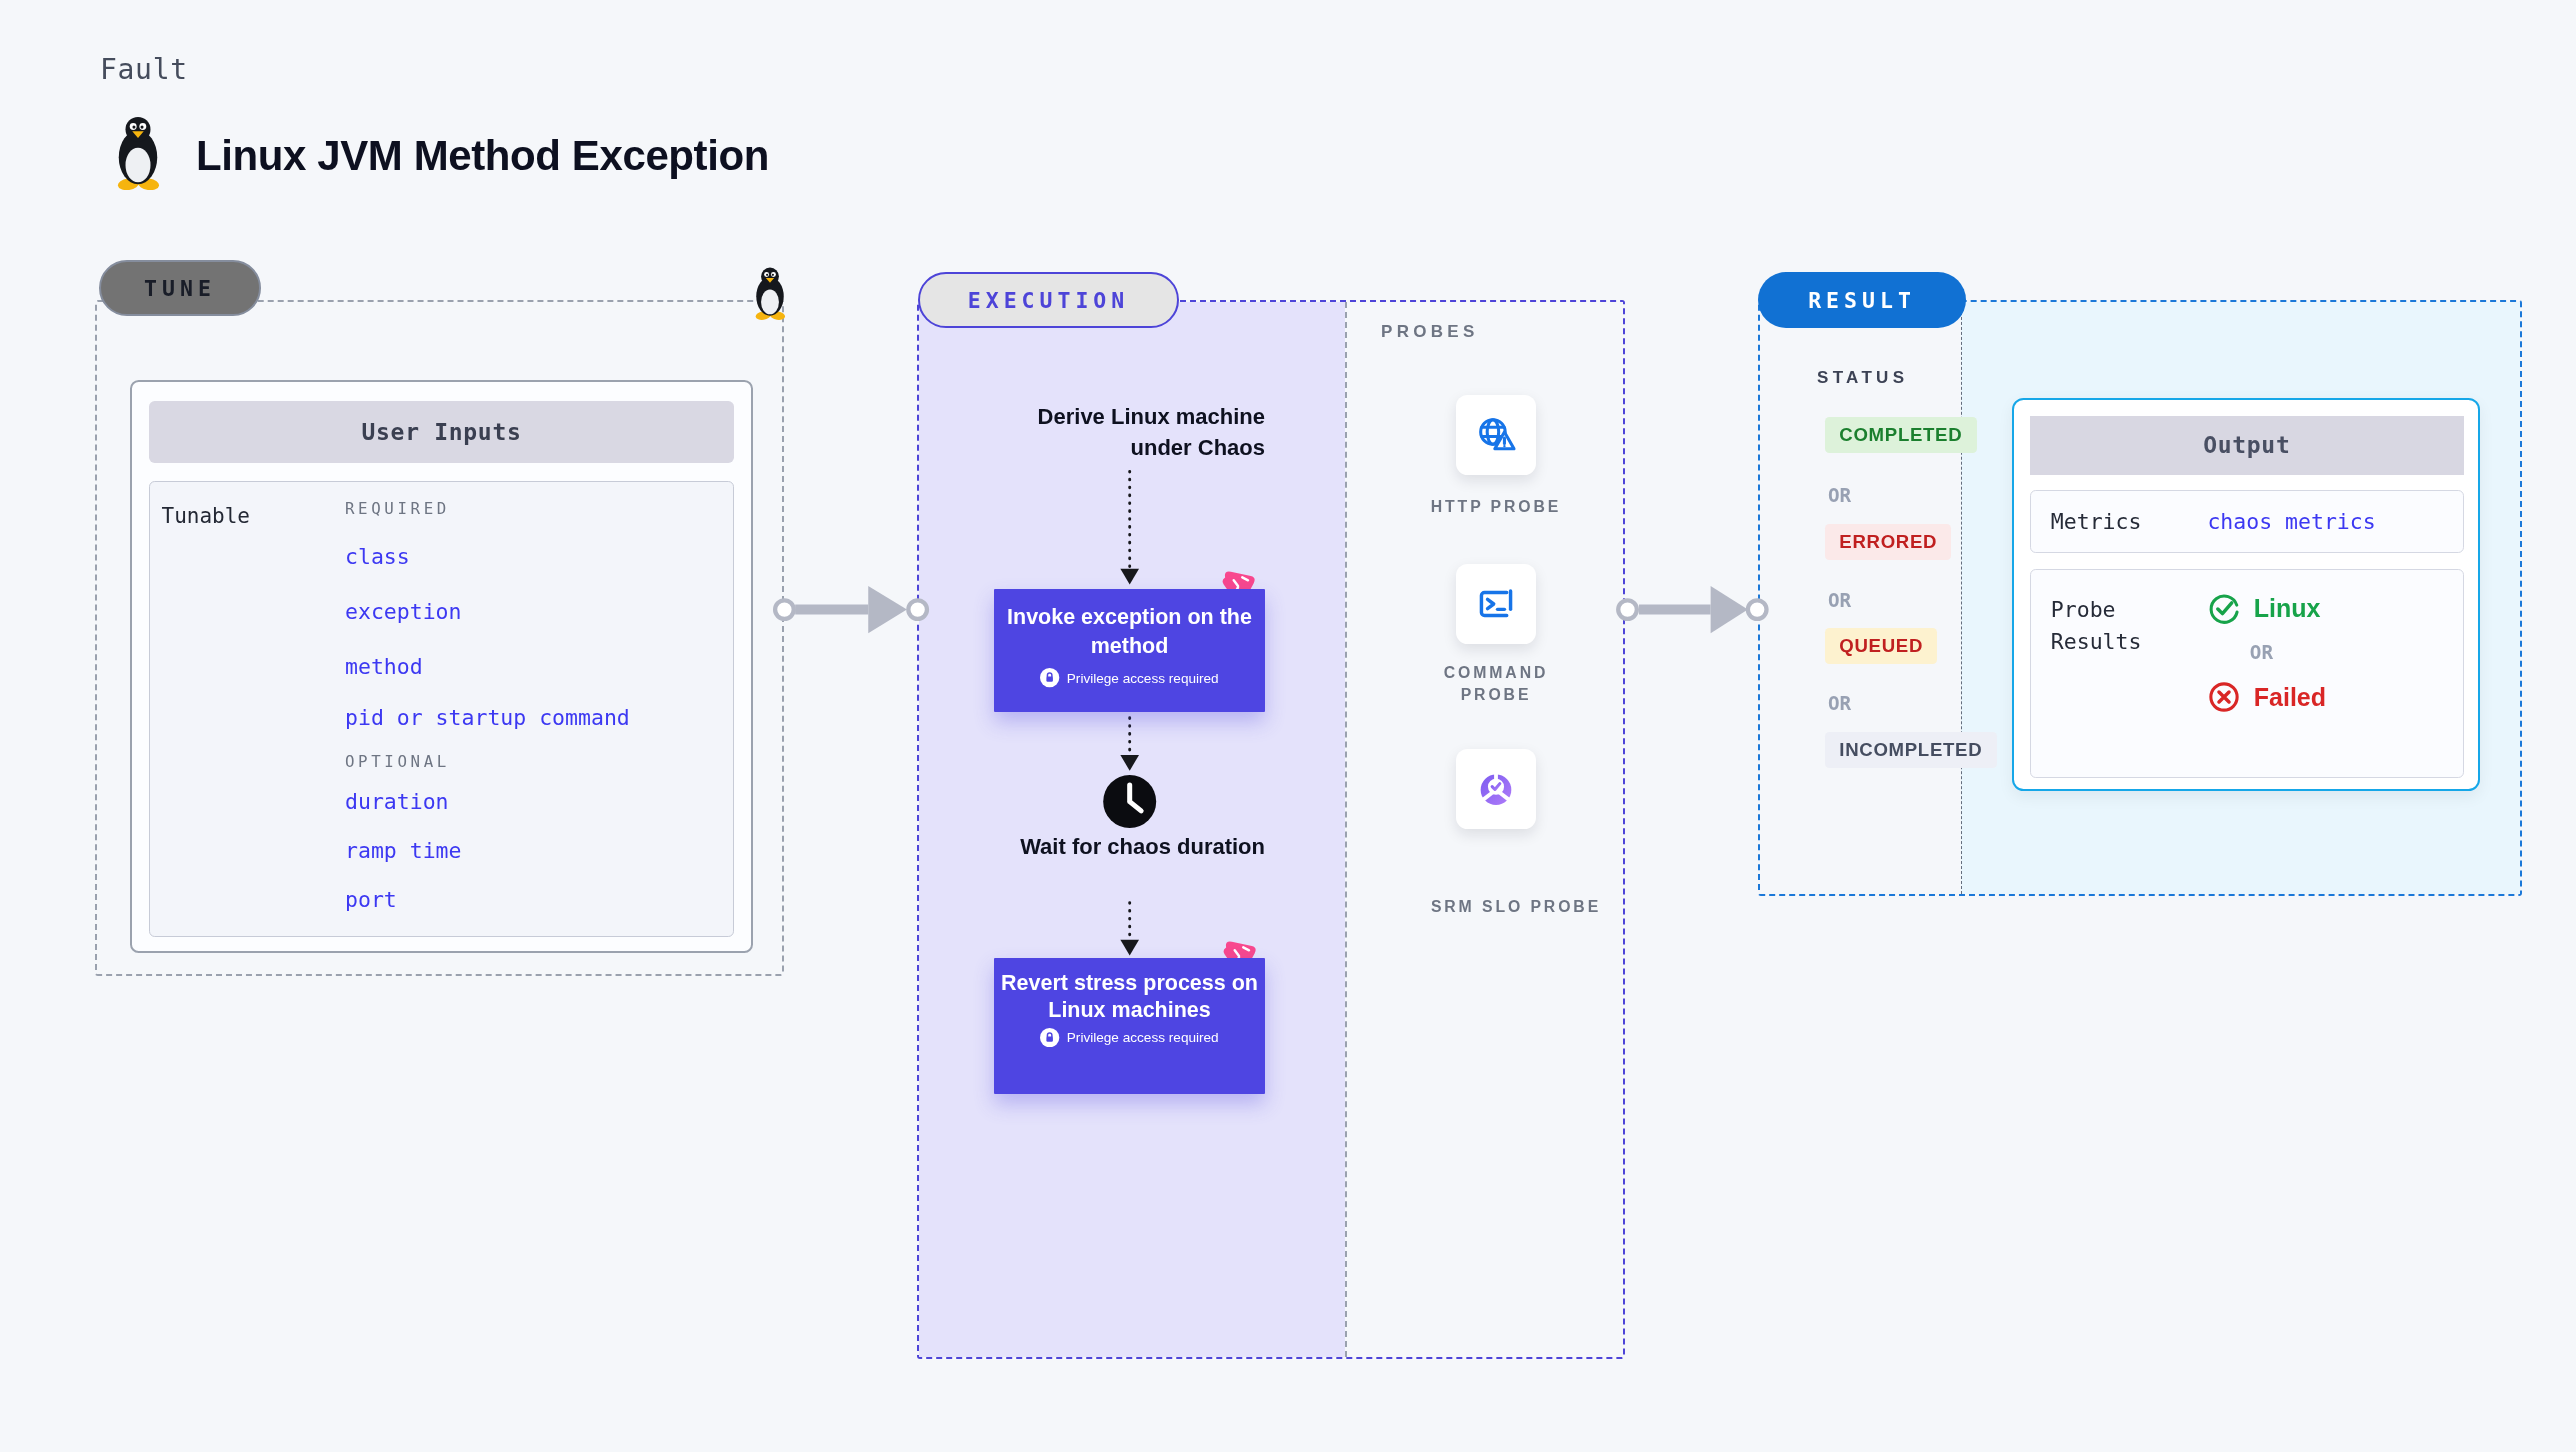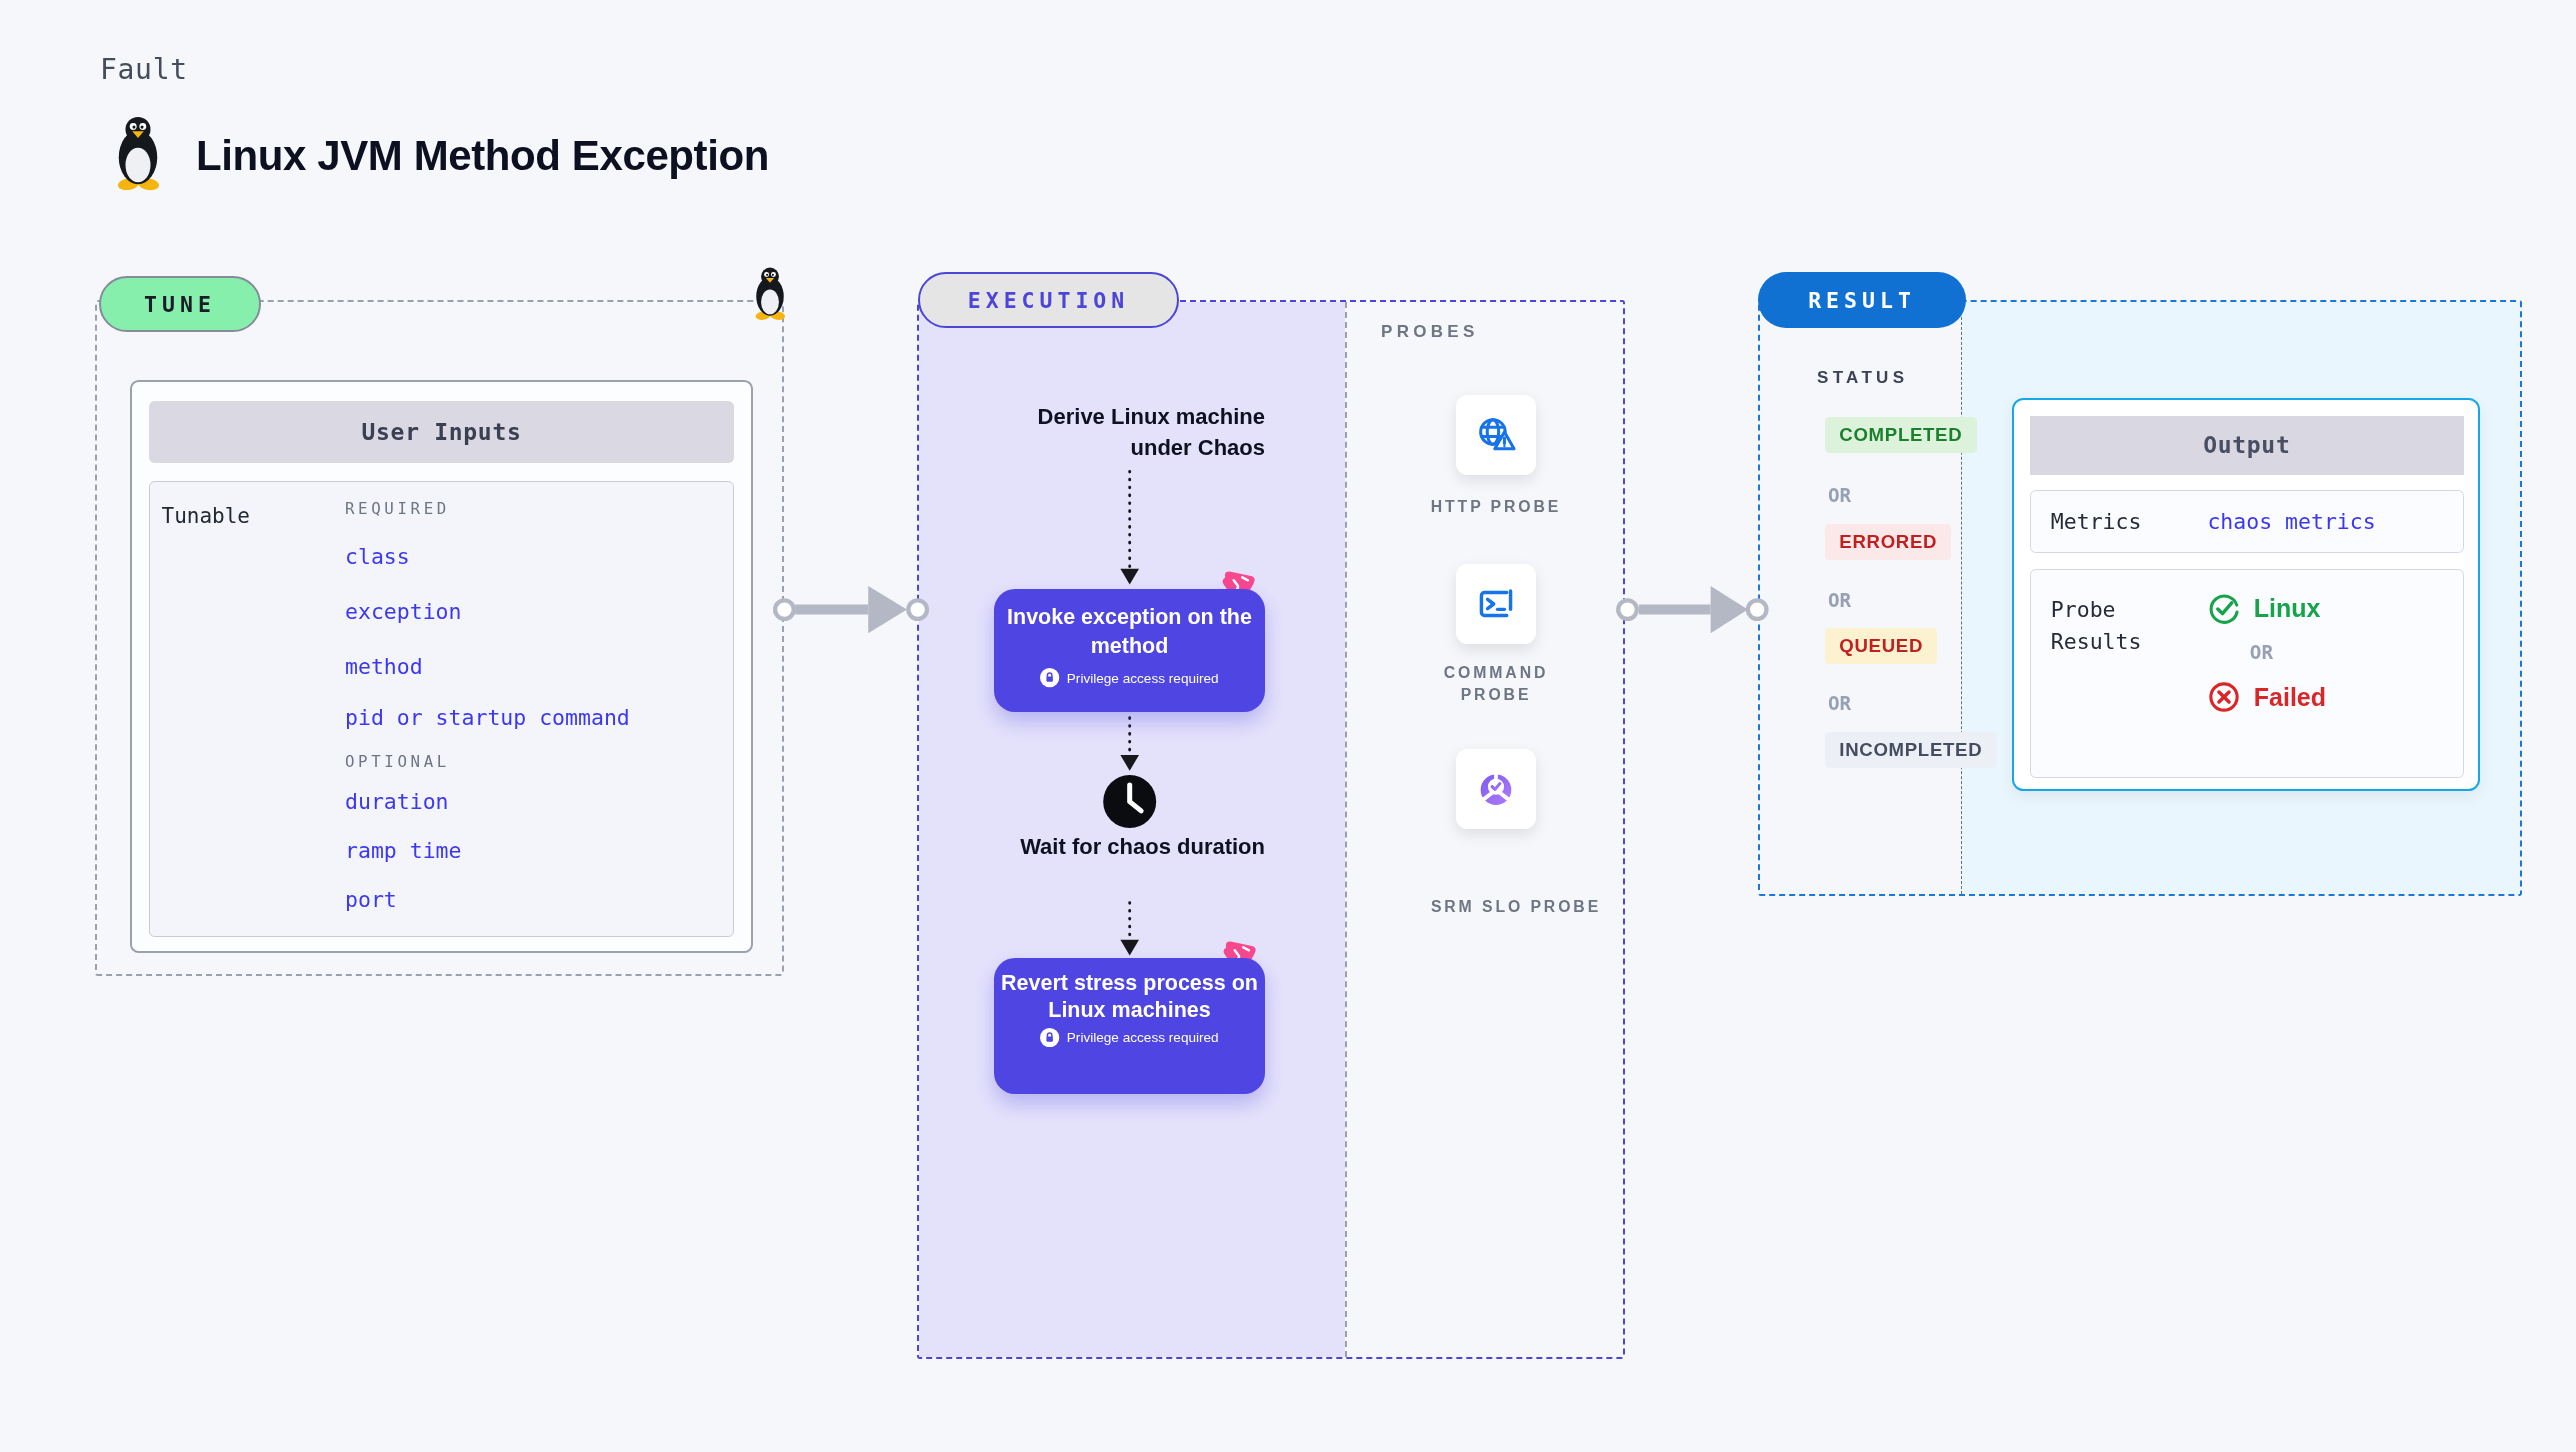--- a/index.html
+++ b/index.html
@@ -10,21 +10,21 @@
   .sans{font-family:"Liberation Sans",sans-serif;}
 
   
   .fault-label{left:100px;top:53px;font-size:28px;color:#454c5c;letter-spacing:0.7px;}
   .page-title{left:196px;top:132px;font-size:42px;font-weight:700;color:#0d1020;letter-spacing:-0.4px;}
 
   
   .pill{height:56px;border-radius:31.5px;display:flex;align-items:center;justify-content:center;
         font-family:"DejaVu Sans Mono",monospace;font-weight:700;font-size:21.5px;letter-spacing:5px;
         z-index:8;box-sizing:border-box;}
-  .pill-tune{left:99px;top:276px;width:162px;background:#86efac;border:2.1px solid #858d9d;color:#191d28;}
+  .pill-tune{left:99px;top:260px;width:162px;background:#737373;border:2.1px solid #858d9d;color:#191d28;}
   .pill-exec{left:918px;top:272px;width:261px;background:#e5e5e5;border:2.1px solid #4d44d8;color:#4d44d8;}
   .pill-result{left:1758px;top:272px;width:208px;background:#1171d3;border:none;color:#ffffff;}
 
   
   .tune-box{left:95px;top:300px;width:689px;height:676px;border:2.1px dashed #9aa1ae;border-radius:2.9px;z-index:1;box-sizing:border-box;}
   .exec-box{left:917px;top:300px;width:708px;height:1059px;border:2.1px dashed #4d44d8;border-radius:2.9px;z-index:1;box-sizing:border-box;}
   .exec-fill{position:absolute;left:0;top:0;bottom:0;width:426px;background:#e4e2fb;}
   .probes-divider{position:absolute;left:426px;top:0;bottom:0;width:0;border-left:2.1px dashed #9aa1ae;}
   .result-box{left:1758px;top:300px;width:764px;height:596px;border:2.1px dashed #1b78d8;border-radius:2.9px;z-index:1;box-sizing:border-box;}
   .result-fill{position:absolute;left:201px;top:0;bottom:0;right:0;background:#e9f6fd;}
@@ -34,21 +34,21 @@
   .ui-box{left:130px;top:380px;width:623px;height:573px;background:#fcfdff;border:2.1px solid #9ba2ae;border-radius:8.6px;z-index:5;box-sizing:border-box;}
   .ui-header{position:absolute;left:17px;top:18.6px;width:585px;height:62px;background:#d9d8e3;border-radius:5.7px;
              display:flex;align-items:center;justify-content:center;font-weight:700;font-size:23px;color:#3a3f51;letter-spacing:0.7px;}
   .ui-list{position:absolute;left:17px;top:99px;width:585px;height:456px;background:#f3f5fa;border:1.4px solid #c7cbd7;border-radius:5.7px;box-sizing:border-box;}
   .ui-rowlabel{position:absolute;left:11.5px;top:21.5px;font-size:21px;color:#232834;}
   .ui-cat{position:absolute;left:195px;font-size:15.8px;color:#6e7583;letter-spacing:3.6px;}
   .ui-link{position:absolute;left:195px;font-size:21.5px;color:#3c38f2;cursor:pointer;}
 
   
   .step-text{width:272px;text-align:right;font-weight:700;font-size:22px;line-height:31px;color:#0e1120;z-index:5;}
-  .chaos-btn{width:271px;background:#4e45e2;border-radius:21px;color:#fff;text-align:center;z-index:6;
+  .chaos-btn{width:271px;background:#4e45e2;border-radius:1px;color:#fff;text-align:center;z-index:6;
              box-shadow:0 10px 20px rgba(78,69,226,.30);box-sizing:border-box;}
   .chaos-btn .btn-title{font-weight:700;font-size:21.5px;line-height:29px;padding-top:14.3px;}
   .btn-badge{display:flex;align-items:center;justify-content:center;gap:7.2px;margin-top:7.2px;font-size:13.6px;color:#fff;}
   .chaos-corner{z-index:5;}
 
   
   .probes-label{left:1381px;top:322px;font-size:17px;font-weight:700;letter-spacing:4.3px;color:#6e7583;z-index:5;}
   .probe-card{left:1456px;width:80px;height:80px;background:#ffffff;border-radius:11.5px;z-index:5;
               box-shadow:0 5.7px 14.3px rgba(15,23,42,.10);display:flex;align-items:center;justify-content:center;cursor:pointer;}
   .probe-label{left:1410px;width:172px;text-align:center;font-size:15.8px;font-weight:700;letter-spacing:2.9px;color:#6e7583;line-height:22px;z-index:5;}

